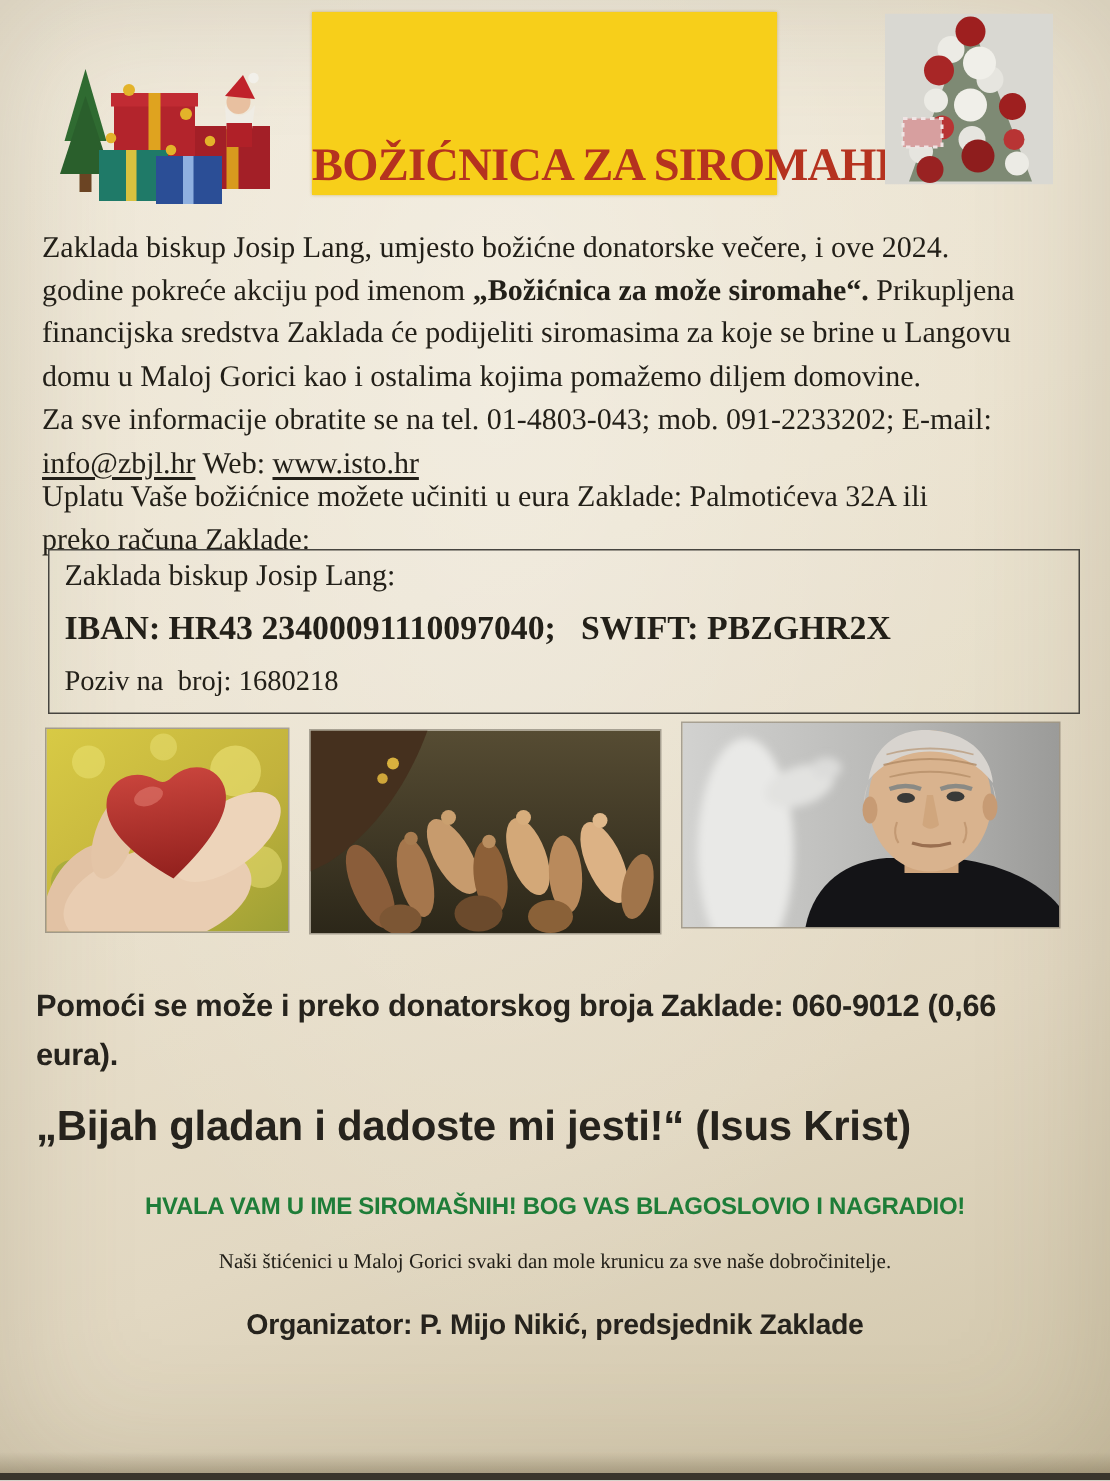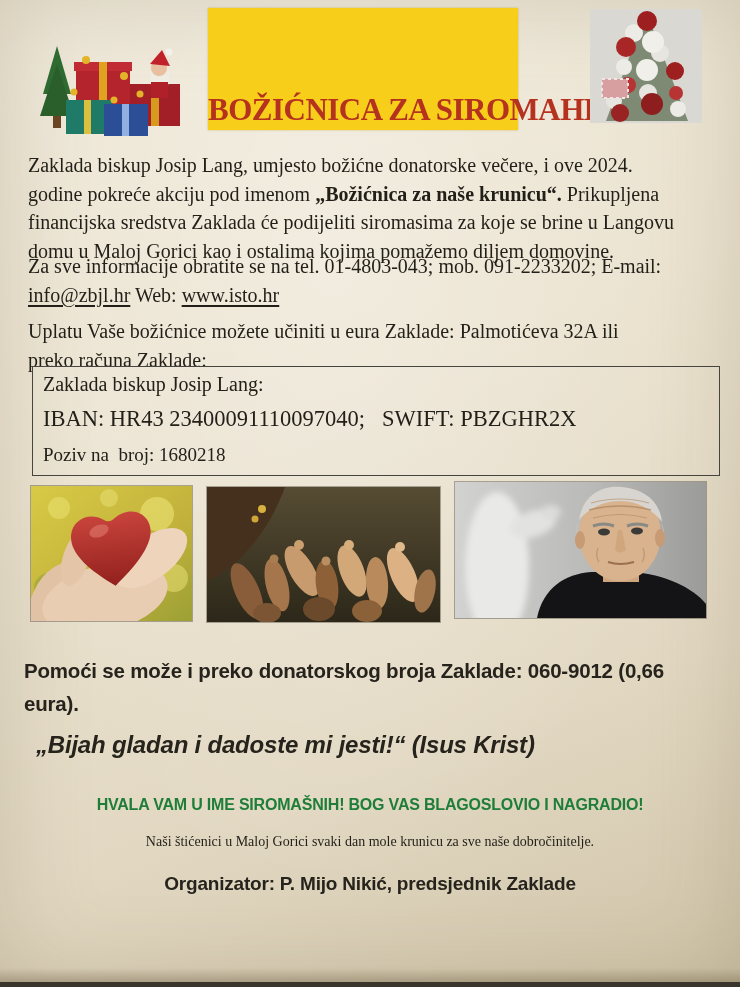--- a/index.html
+++ b/index.html
@@ -27,34 +27,34 @@
 
   
   .par{position:absolute;left:28px;white-space:pre-line;font-size:20px;line-height:28.5px;color:#221f18;}
   .b{font-weight:bold;}
   .link{text-decoration:underline;text-underline-offset:3px;}
 
   
   .bank-box{position:absolute;left:22px;top:366px;width:666px;border:1.5px solid #46443f;
     padding:6px 10px 9px 10px;background:rgba(255,255,255,0.03);margin-left:10px;}
   .bank-holder{font-size:20px;}
-  .bank-iban{font-size:22.5px;font-weight:normal;margin-top:10px;white-space:pre;}
+  .bank-iban{font-size:22.5px;font-weight:bold;margin-top:10px;white-space:pre;}
   .bank-ref{font-size:19px;margin-top:12px;white-space:pre;}
 
   
   .photo{position:absolute;outline:1px solid rgba(40,35,25,0.35);}
   .photo svg{display:block;width:100%;height:100%;}
   .photo1{left:31px;top:486px;width:161px;height:135px;}
   .photo2{left:207px;top:487px;width:233px;height:135px;}
   .photo3{left:455px;top:482px;width:251px;height:136px;}
 
   .sans{font-family:"Liberation Sans",sans-serif;font-weight:700;letter-spacing:-0.2px;}
   .donation{position:absolute;left:24px;top:633px;width:670px;font-size:20.5px;line-height:33px;
     color:#26231d;white-space:pre-line;}
-  .quote{position:absolute;left:36px;top:707px;font-size:24px;color:#26231d;font-style:italic;}
+  .quote{position:absolute;left:24px;top:707px;font-size:28px;color:#26231d;}
   .center-line{position:absolute;left:0;width:740px;text-align:center;}
   .green-line{top:780px;font-size:16px;color:#1e7d38;}
   .red-line{top:793px;font-size:19.5px;color:#c3242c;}
   .prayer{top:820px;font-family:"Liberation Serif",serif;font-size:14px;color:#221f18;letter-spacing:0;}
   .organizer{top:854px;font-size:19px;color:#26231d;}
 </style>
 </head>
 <body>
 
 <div class="sheet">
@@ -108,25 +108,25 @@
       <circle cx="38" cy="76" r="8" fill="#b83434"></circle>
       <circle cx="62" cy="95" r="11" fill="#8e1d1d"></circle>
       <circle cx="86" cy="84" r="7" fill="#b83434"></circle>
       <rect x="12" y="70" width="26" height="19" fill="#d79f9f"></rect>
       <path d="M12,70 h26 v19 h-26 z" fill="none" stroke="#f0e4e4" stroke-width="2" stroke-dasharray="3,3"></path>
       <circle cx="30" cy="104" r="9" fill="#992222"></circle>
     </svg>
   </div>
 
   <p class="par" style="top:131px;width:700px;"><span>Zaklada biskup Josip Lang, umjesto božićne donatorske večere, i ove 2024.
-godine pokreće akciju pod imenom </span><span class="b">„Božićnica za naše krunicu“.</span><span> Prikupljena
+godine pokreće akciju pod imenom </span><span class="b">„Božićnica za može siromahe“.</span><span> Prikupljena
 financijska sredstva Zaklada će podijeliti siromasima za koje  se brine u Langovu
 domu u Maloj Gorici kao i ostalima kojima pomažemo diljem domovine.</span></p>
 
-  <p class="par" style="top:232px;width:700px;"><span>Za sve informacije obratite se na tel. 01-4803-043; mob. 091-2233202; E-mail:
+  <p class="par" style="top:246px;width:700px;"><span>Za sve informacije obratite se na tel. 01-4803-043; mob. 091-2233202; E-mail:
 </span><span class="link">info@zbjl.hr</span><span>  Web: </span><span class="link">www.isto.hr</span></p>
 
   <p class="par" style="top:297px;width:700px;">Uplatu Vaše božićnice možete učiniti u eura Zaklade: Palmotićeva 32A ili
 preko računa Zaklade:</p>
 
   <div class="bank-box">
     <div class="bank-holder">Zaklada biskup Josip Lang:</div>
     <div class="bank-iban">IBAN: HR43 23400091110097040;   SWIFT: PBZGHR2X</div>
     <div class="bank-ref">Poziv na  broj: 1680218</div>
   </div>

